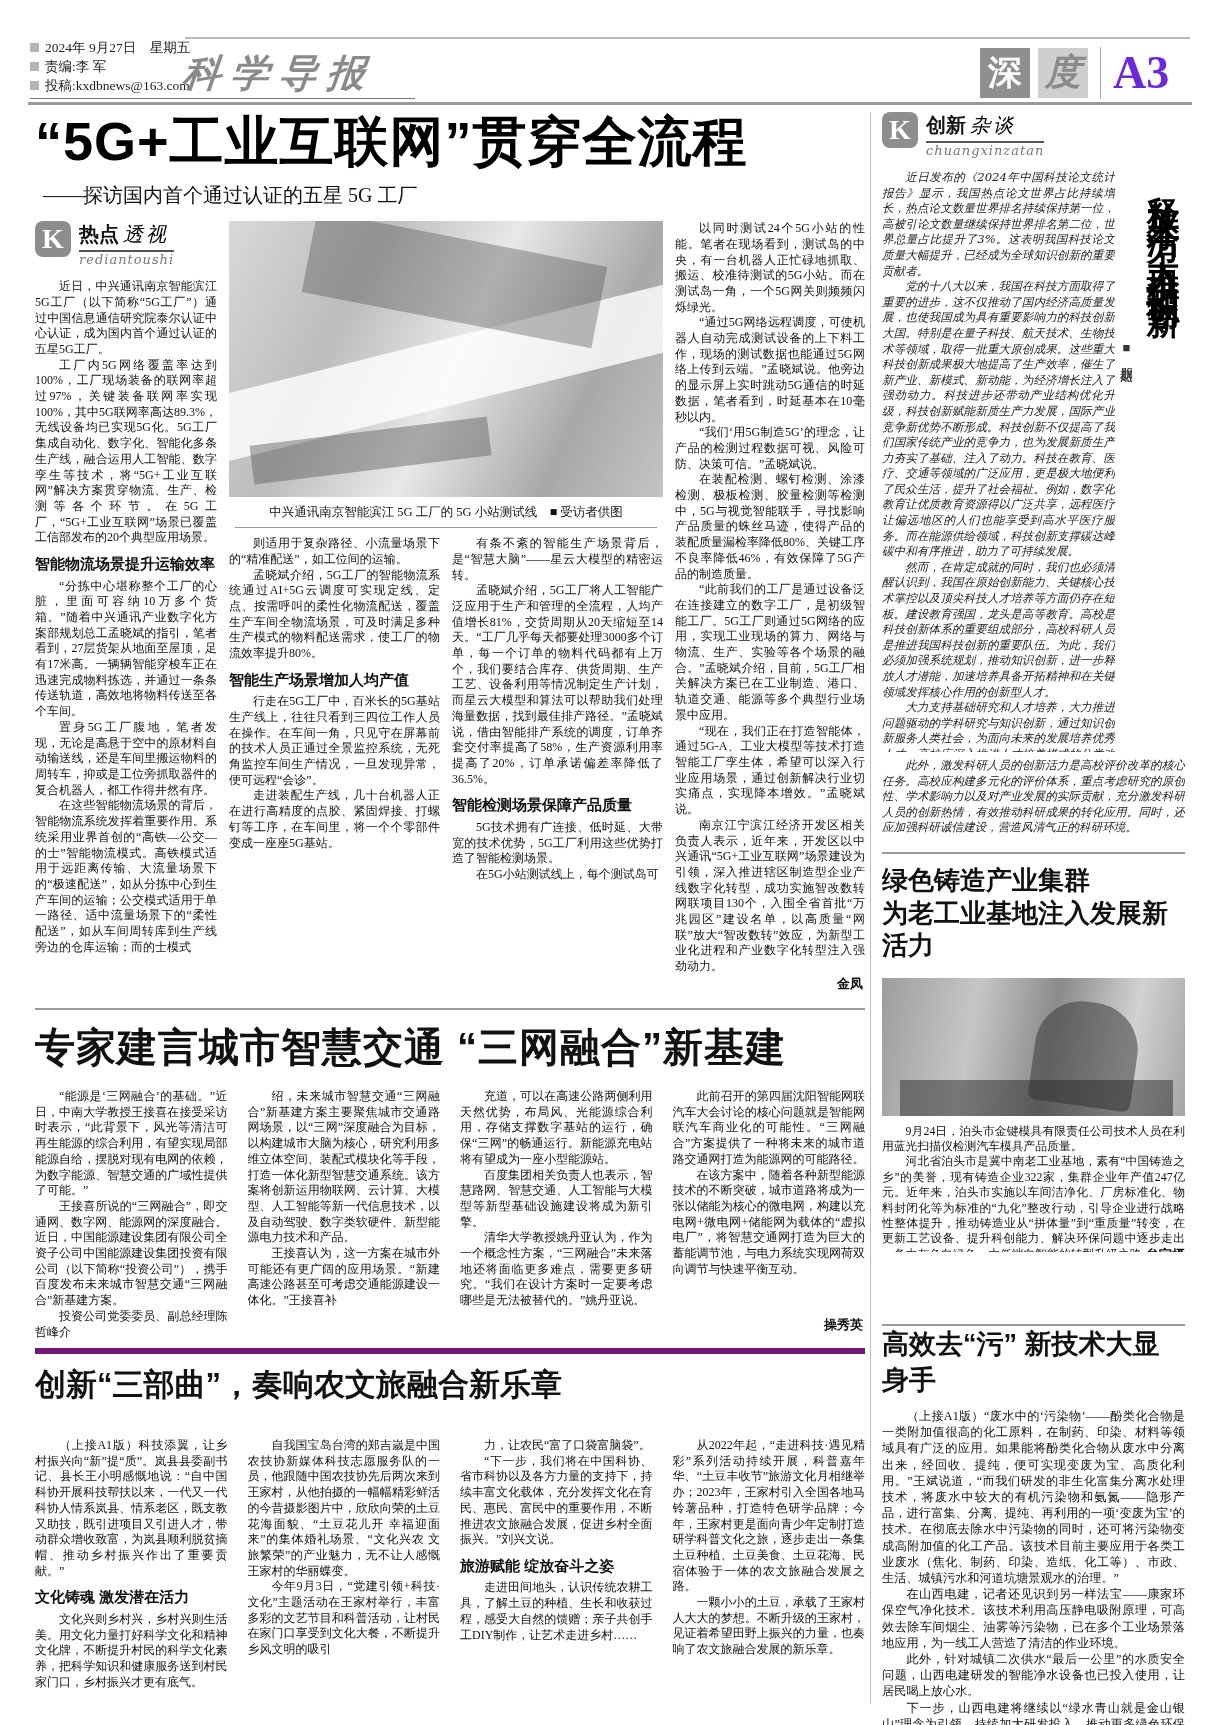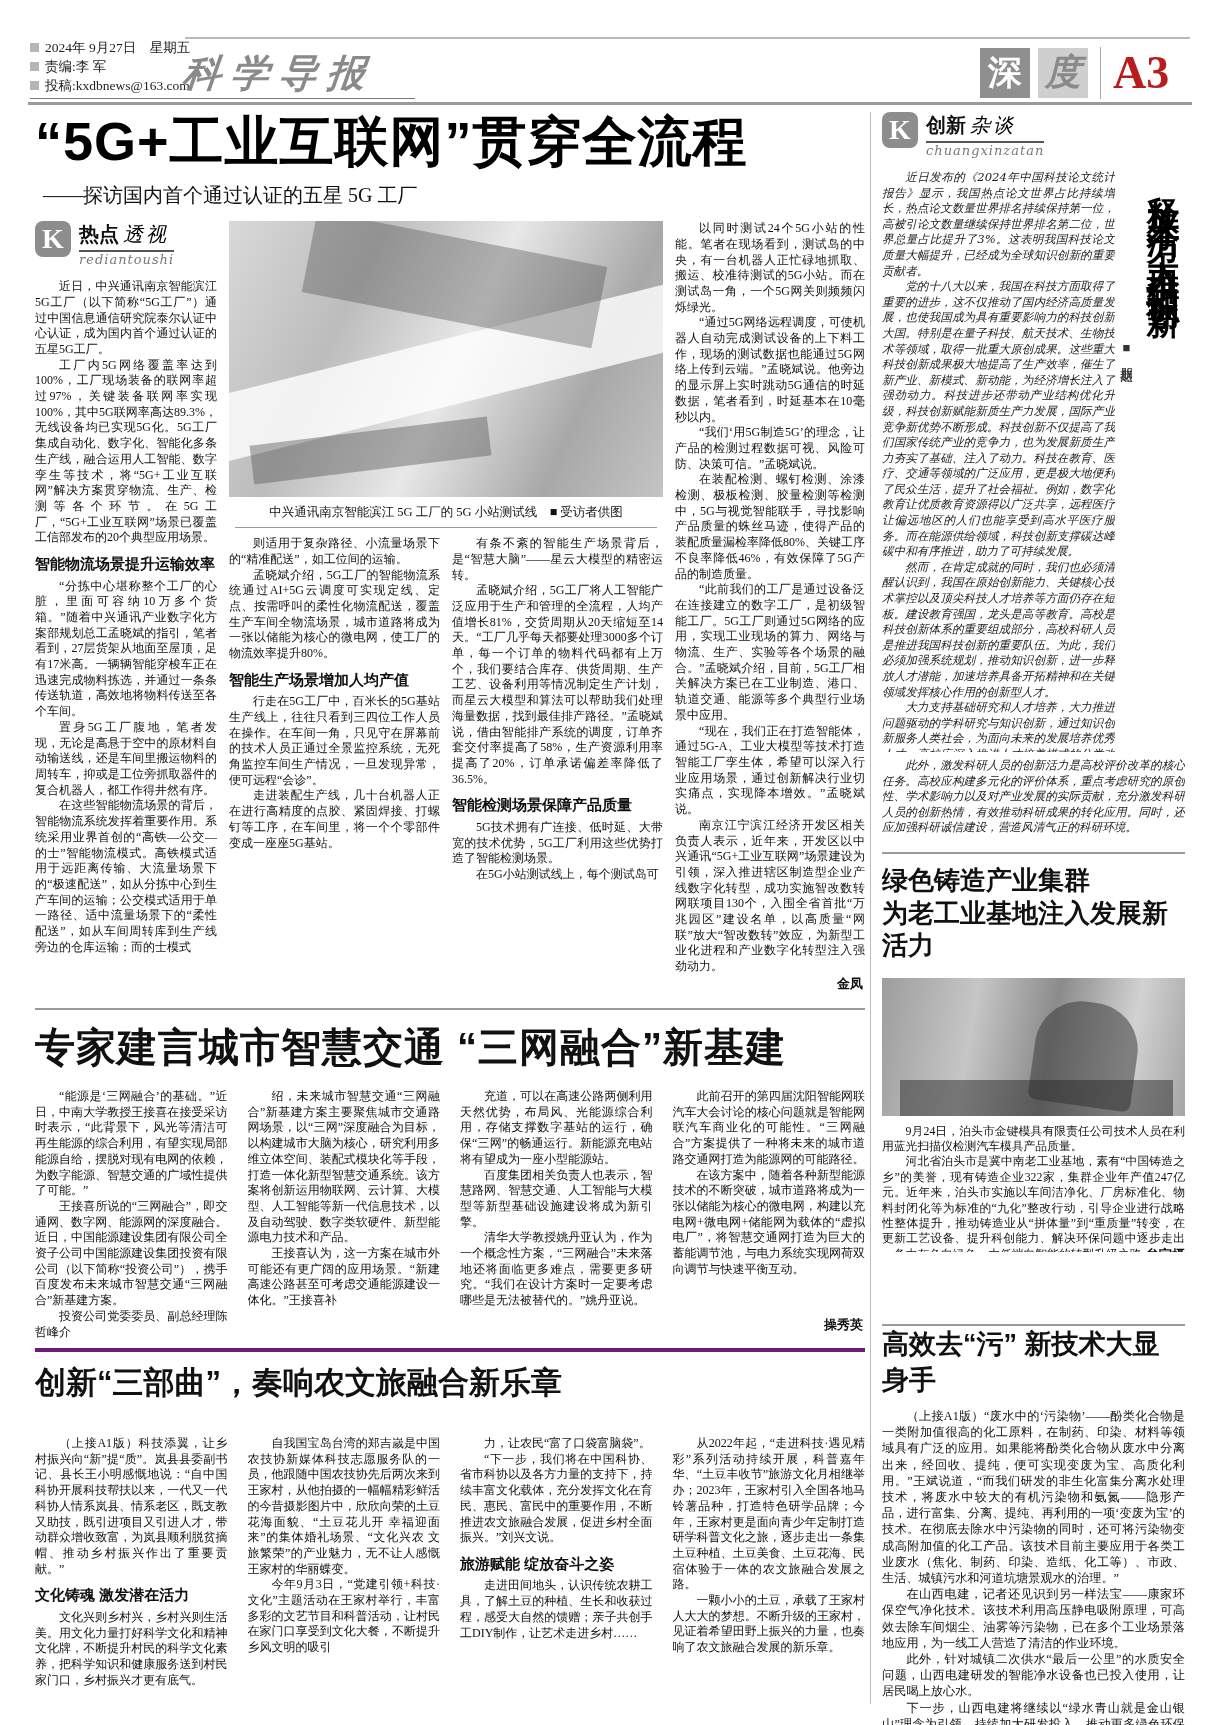--- a/index.html
+++ b/index.html
@@ -12,21 +12,21 @@
   .hdr-underline{width:385px;border-bottom:1.5px solid #777;margin-top:3px;}
   .masthead{position:absolute;left:183px;top:48px;font:bold italic 38px "DejaVu Serif",serif;
             color:#8a8a8a;letter-spacing:10px;transform:skewX(-6deg);}
   .rule-top{position:absolute;left:185px;right:30px;top:37px;height:2px;background:#b9b9b9;}
   .hdr-right{position:absolute;left:980px;top:46px;display:flex;align-items:center;gap:8px;}
   .sec-box1{width:50px;height:50px;background:#8f8f8f;color:#fff;display:flex;align-items:center;justify-content:center;
             font:bold 34px "Liberation Sans",sans-serif;}
   .sec-box2{width:50px;height:50px;background:#cfcfcf;color:#8a8a8a;display:flex;align-items:center;justify-content:center;
             font:bold italic 36px "DejaVu Serif",serif;}
   .sec-div{width:1px;height:52px;background:#aaa;margin:0 4px;}
-  .pageno{font:bold 46px "Liberation Serif",serif;color:#b91c1c;}
+  .pageno{font:bold 46px "Liberation Serif",serif;color:#6d28d9;}
   .hdr-rule{position:absolute;left:28px;right:28px;top:102px;height:2.5px;background:#9a9a9a;}
   .vrule{position:absolute;left:870px;top:112px;height:1592px;width:1px;background:#bbb;}
   
   .para{margin:0;text-indent:2em;text-align:justify;font-size:12px;line-height:15.7px;}
   .subhd{font:bold 15px "Liberation Sans",sans-serif;margin:8px 0 5px;line-height:1.3;}
   .byline{font:bold 13px "Liberation Serif",serif;text-align:right;}
   
   .badge{display:flex;align-items:flex-start;gap:8px;margin-bottom:12px;}
   .kbox{width:36px;height:36px;background:#8d8d8d;color:#fff;border-radius:8px;display:flex;align-items:center;
         justify-content:center;font:bold 28px "Liberation Serif",serif;flex:0 0 auto;}
@@ -65,21 +65,21 @@
   
   .art2{position:absolute;left:35px;top:1008px;width:830px;height:334px;border-top:2px solid #9a9a9a;padding-top:10px;
         box-sizing:border-box;overflow:hidden;}
   .art2 h2{margin:0 0 14px;font:bold 40px "Liberation Sans",sans-serif;letter-spacing:1px;}
   .cols{display:flex;gap:20px;overflow:hidden;}
   .art2 .cols{height:252px;}
   .col{flex:1;overflow:hidden;}
   .colr{position:relative;padding-bottom:18px;}
   .colr .byline{position:absolute;right:2px;bottom:7px;}
   
-  .artbl{position:absolute;left:35px;top:1348px;width:830px;height:357px;border-top:4px solid #701a75;padding-top:10px;
+  .artbl{position:absolute;left:35px;top:1348px;width:830px;height:357px;border-top:6px solid #701a75;padding-top:10px;
          box-sizing:border-box;overflow:hidden;}
   .artbl h2{margin:0 0 12px;font:bold 31px "Liberation Sans",sans-serif;}
   .artbl .cols{height:288px;margin-top:32px;}
   
   .greenbox{position:absolute;left:882px;top:852px;width:303px;height:400px;border-top:2px solid #9a9a9a;
             padding-top:10px;box-sizing:border-box;overflow:hidden;}
   .greenbox h3{margin:0 0 16px;font:bold 26px/1.25 "Liberation Sans",sans-serif;}
   .photo-worker{height:138px;background:linear-gradient(100deg,#9d9d9d 0%,#c6c6c6 30%,#8b8b8b 55%,#d2d2d2 80%,#a5a5a5 100%);
             position:relative;overflow:hidden;margin-bottom:8px;}
   .photo-worker::before{content:"";position:absolute;left:50%;top:18%;width:34%;height:75%;
@@ -149,21 +149,21 @@
           </div>
       </div>
       <div class="mcenter">
         <div class="photo-main">
           <div class="photo-bar"></div>
         </div>
         <div class="photo-cap">中兴通讯南京智能滨江 5G 工厂的 5G 小站测试线　■ 受访者供图</div>
         <div class="ccols">
           <div class="ccol">
               <p class="para">则适用于复杂路径、小流量场景下的“精准配送”，如工位间的运输。</p>
-              <p class="para">孟晓斌介绍，5G工厂的智能物流系统通过AI+5G云调度可实现定线、定点、按需呼叫的柔性化物流配送，覆盖生产车间全物流场景，城市道路将成为一张以储能为核心的微电网，使工厂的物流效率提升80%。</p>
+              <p class="para">孟晓斌介绍，5G工厂的智能物流系统通过AI+5G云调度可实现定线、定点、按需呼叫的柔性化物流配送，覆盖生产车间全物流场景，可及时满足多种生产模式的物料配送需求，使工厂的物流效率提升80%。</p>
               <h4 class="subhd">智能生产场景增加人均产值</h4>
               <p class="para">行走在5G工厂中，百米长的5G基站生产线上，往往只看到三四位工作人员在操作。在车间一角，只见守在屏幕前的技术人员正通过全景监控系统，无死角监控车间生产情况，一旦发现异常，便可远程“会诊”。</p>
               <p class="para">走进装配生产线，几十台机器人正在进行高精度的点胶、紧固焊接、打螺钉等工序，在车间里，将一个个零部件变成一座座5G基站。</p>
             </div>
           <div class="ccol">
               <p class="para">有条不紊的智能生产场景背后，是“智慧大脑”——星云大模型的精密运转。</p>
               <p class="para">孟晓斌介绍，5G工厂将人工智能广泛应用于生产和管理的全流程，人均产值增长81%，交货周期从20天缩短至14天。“工厂几乎每天都要处理3000多个订单，每一个订单的物料代码都有上万个，我们要结合库存、供货周期、生产工艺、设备利用等情况制定生产计划，而星云大模型和算法可以帮助我们处理海量数据，找到最佳排产路径。”孟晓斌说，借由智能排产系统的调度，订单齐套交付率提高了58%，生产资源利用率提高了20%，订单承诺偏差率降低了36.5%。</p>
               <h4 class="subhd">智能检测场景保障产品质量</h4>
               <p class="para">5G技术拥有广连接、低时延、大带宽的技术优势，5G工厂利用这些优势打造了智能检测场景。</p>
               <p class="para">在5G小站测试线上，每个测试岛可</p>

